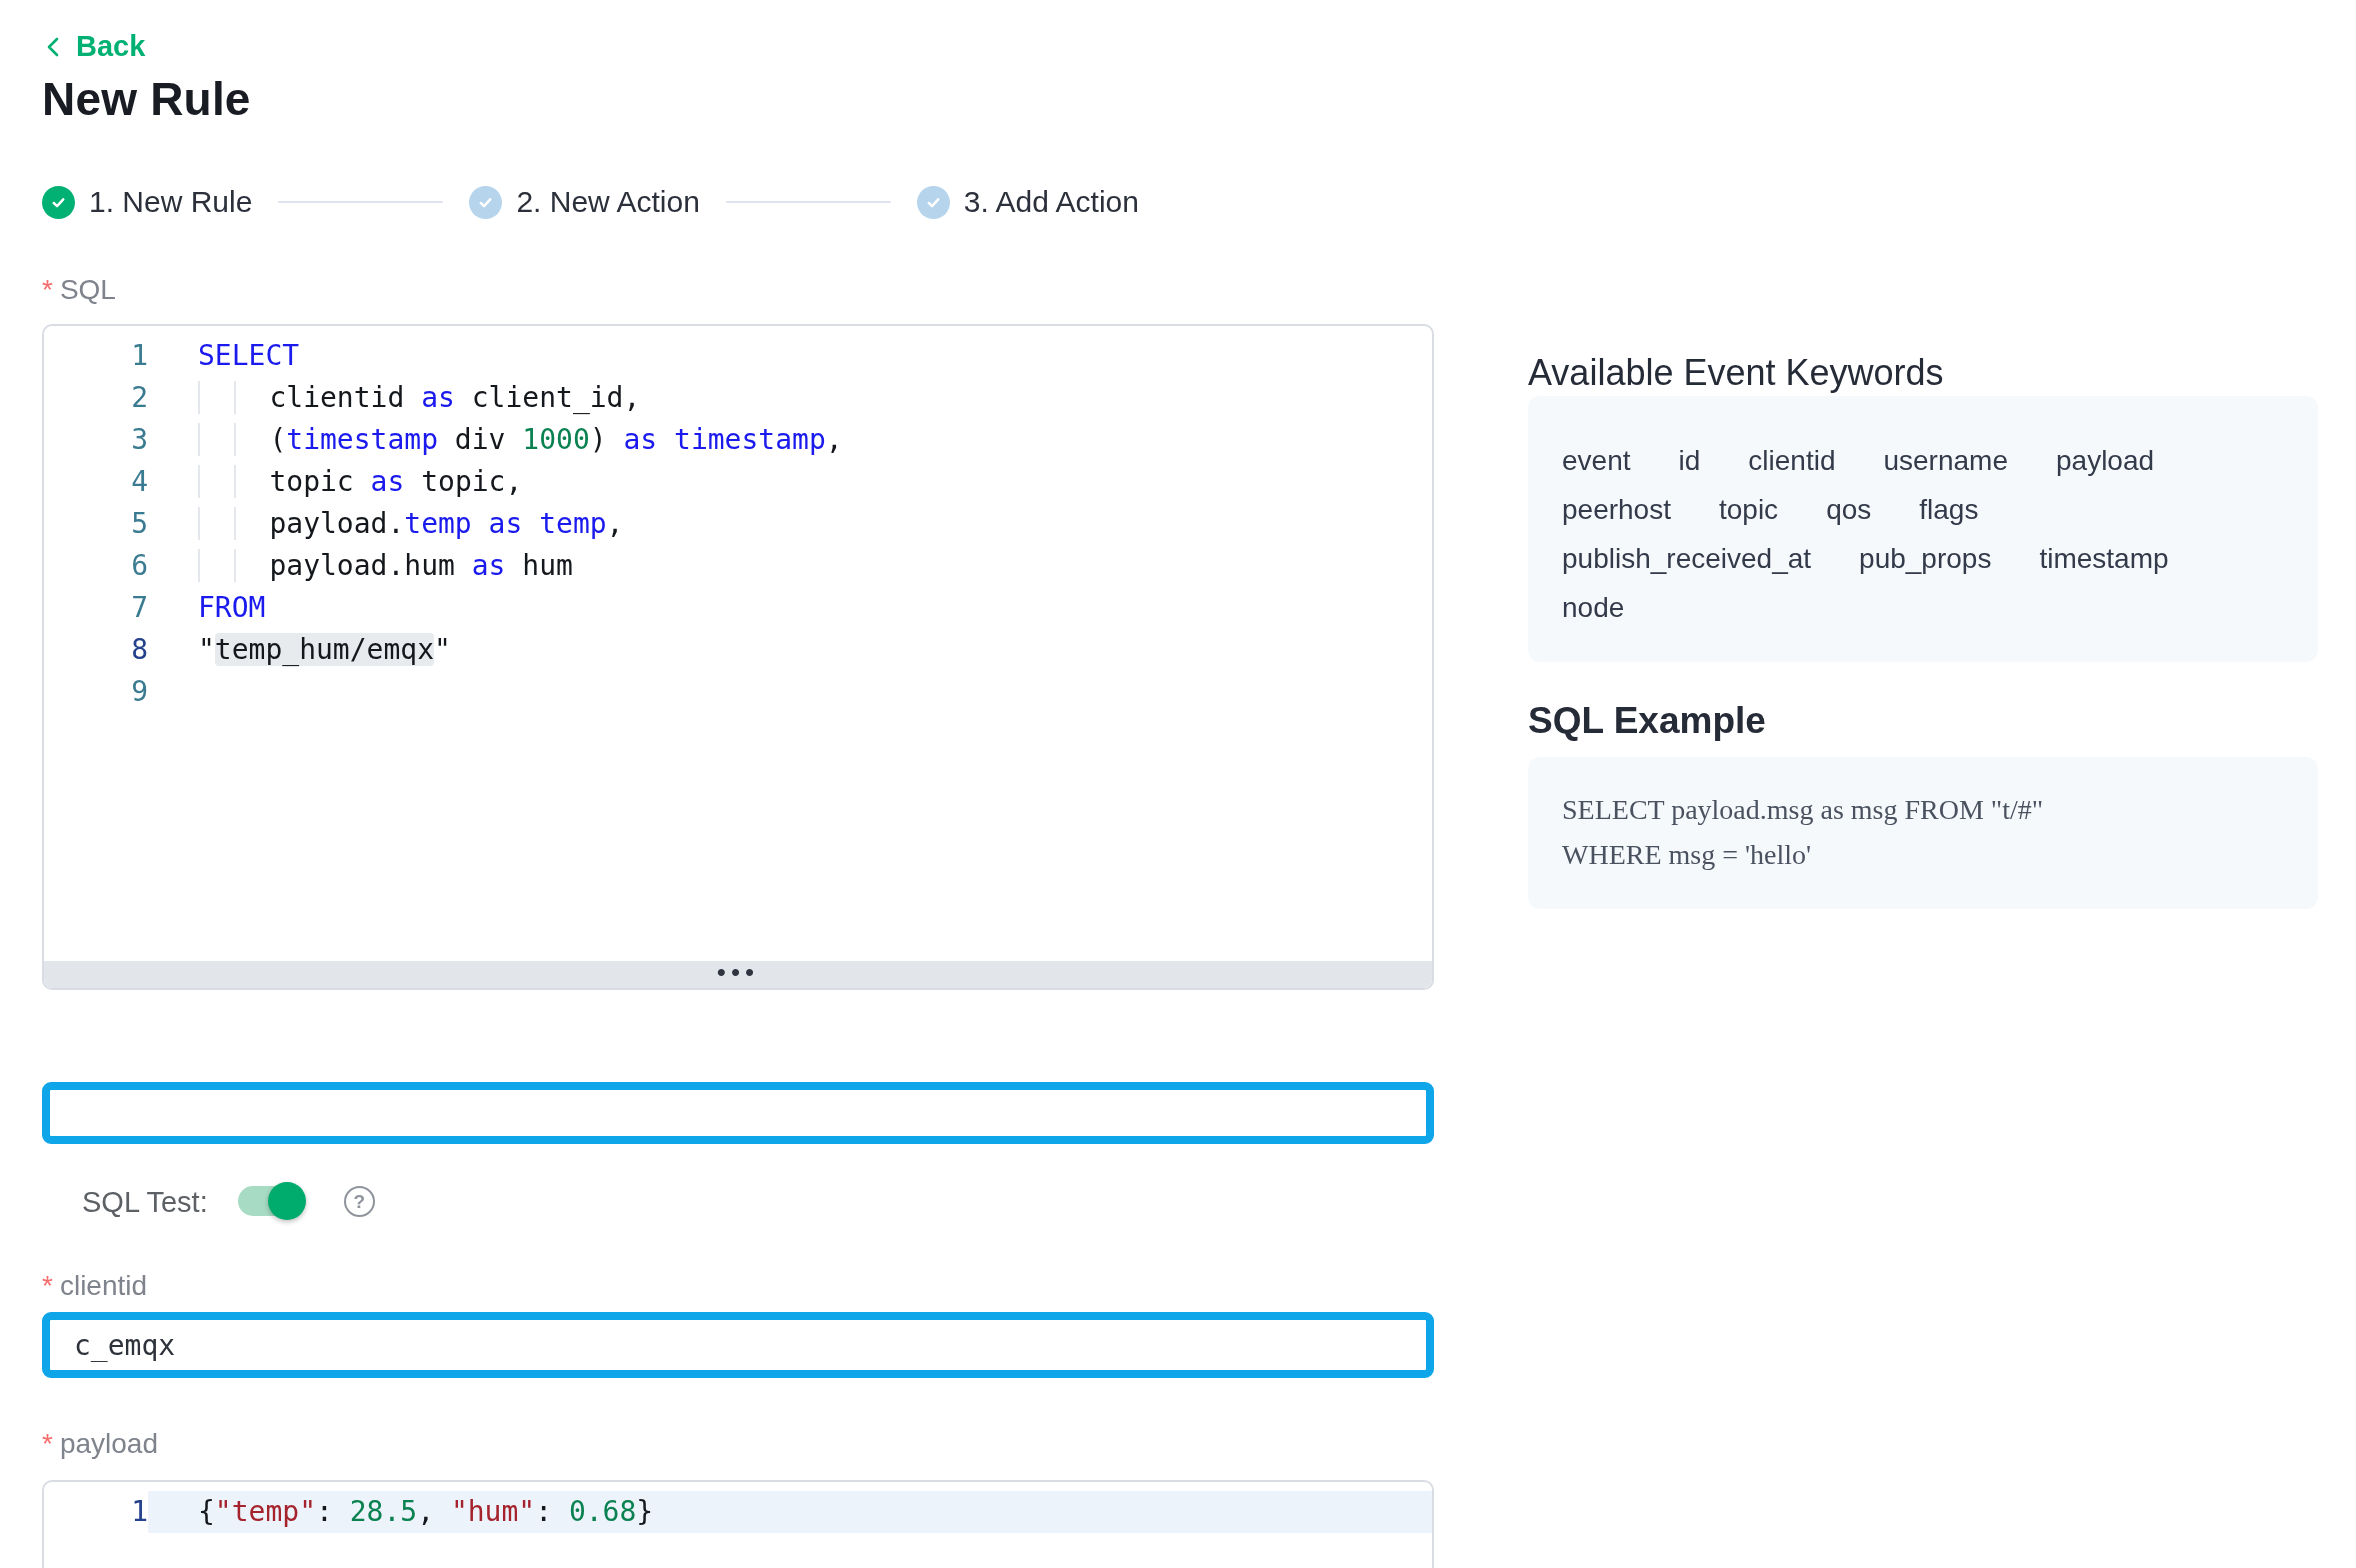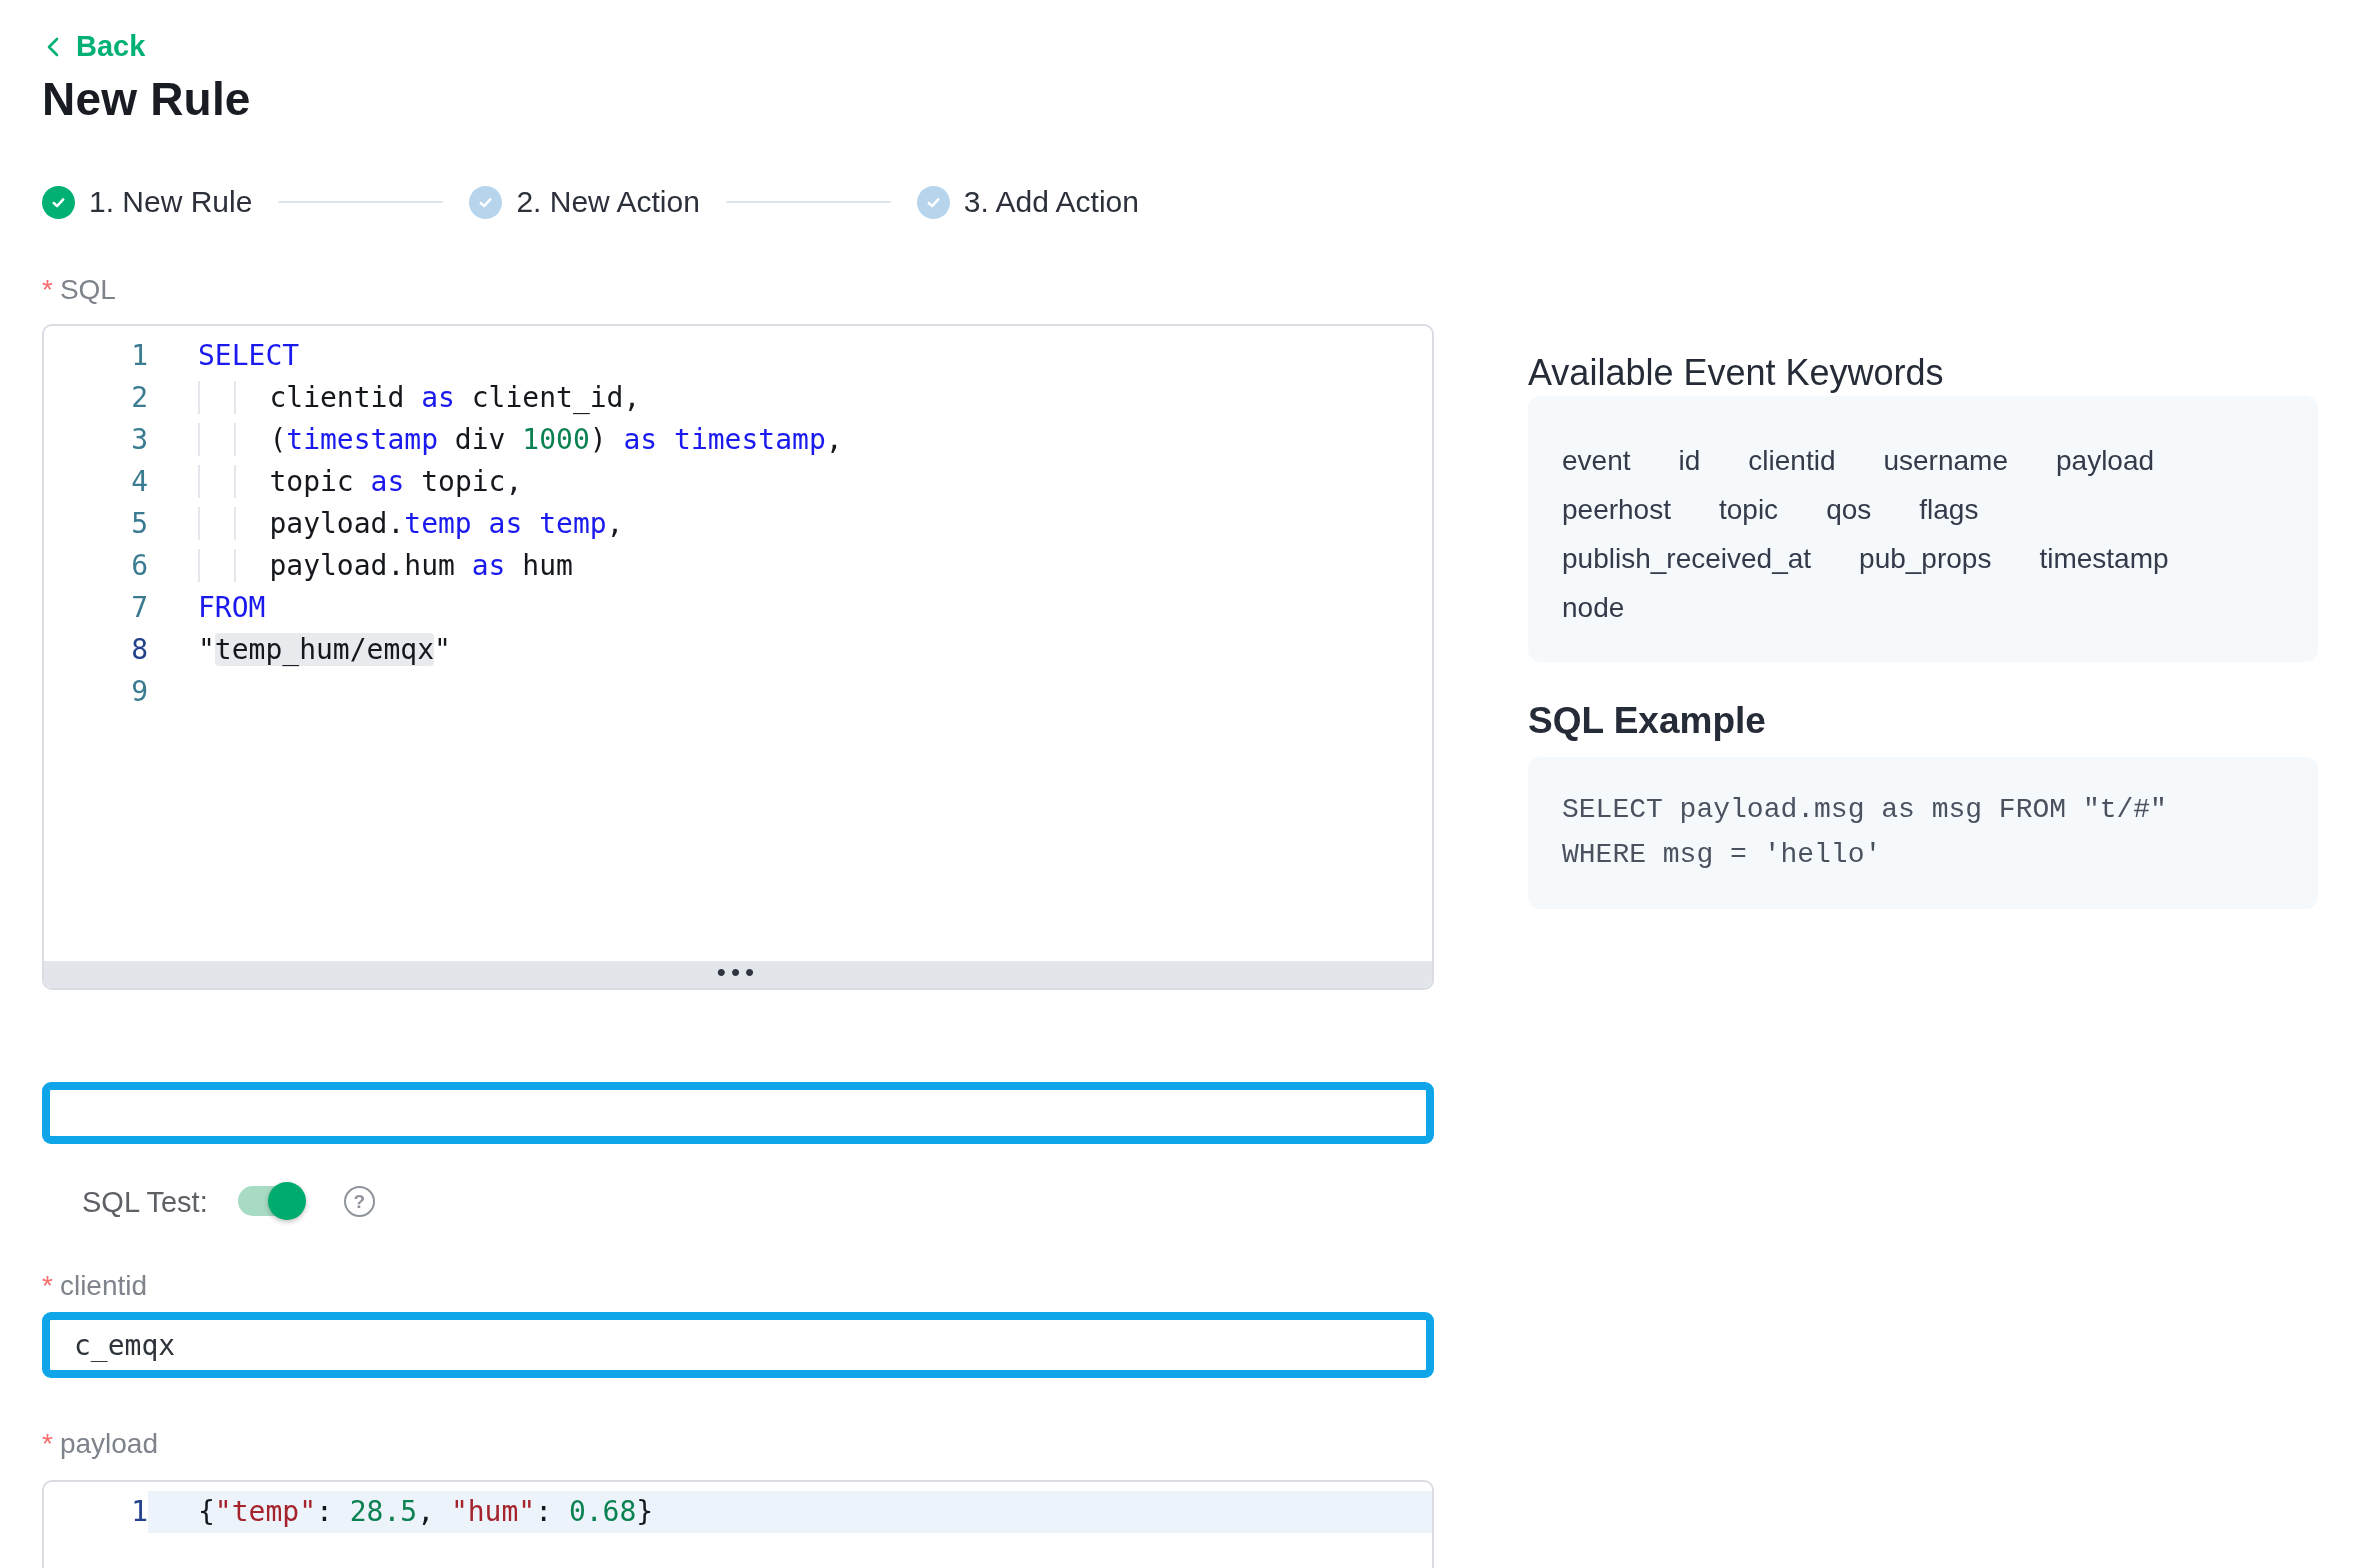--- a/index.html
+++ b/index.html
@@ -69,21 +69,21 @@
 
   
   .kw-title { position:absolute; left:1528px; top:332px; font-size:36px; font-weight:400; color:#262b38;margin-top:20px; }
   .kw-panel { position:absolute; left:1528px; top:396px; width:790px; background:#f6f9fc;
               border-radius:12px; padding:40px 34px 30px 34px; }
   .kw-row { display:flex; flex-wrap:wrap; column-gap:48px; line-height:49px; }
   .keyword { font-size:28px; color:#333a49; }
   .ex-title { position:absolute; left:1528px; top:700px; font-size:37px; font-weight:700; color:#262b38; }
   .ex-panel { position:absolute; left:1528px; top:757px; width:790px; background:#f6f9fc;
               border-radius:12px; padding:30px 34px 32px 34px; }
-  .ex-line { font-family:Liberation Mono, monospace; font-size:28px; line-height:45px; color:#4a5260; white-space:pre; }
+  .ex-line { font-family:Liberation Serif, serif; font-size:28px; line-height:45px; color:#4a5260; white-space:pre; }
 </style>
 </head>
 <body>
 
 <div class="app">
 
   <a class="back">
     <svg viewBox="0 0 24 24" fill="none">
       <path d="M15 4 L7 12 L15 20" stroke="#00b173" stroke-width="2.6" stroke-linecap="round" stroke-linejoin="round"></path>
     </svg>

